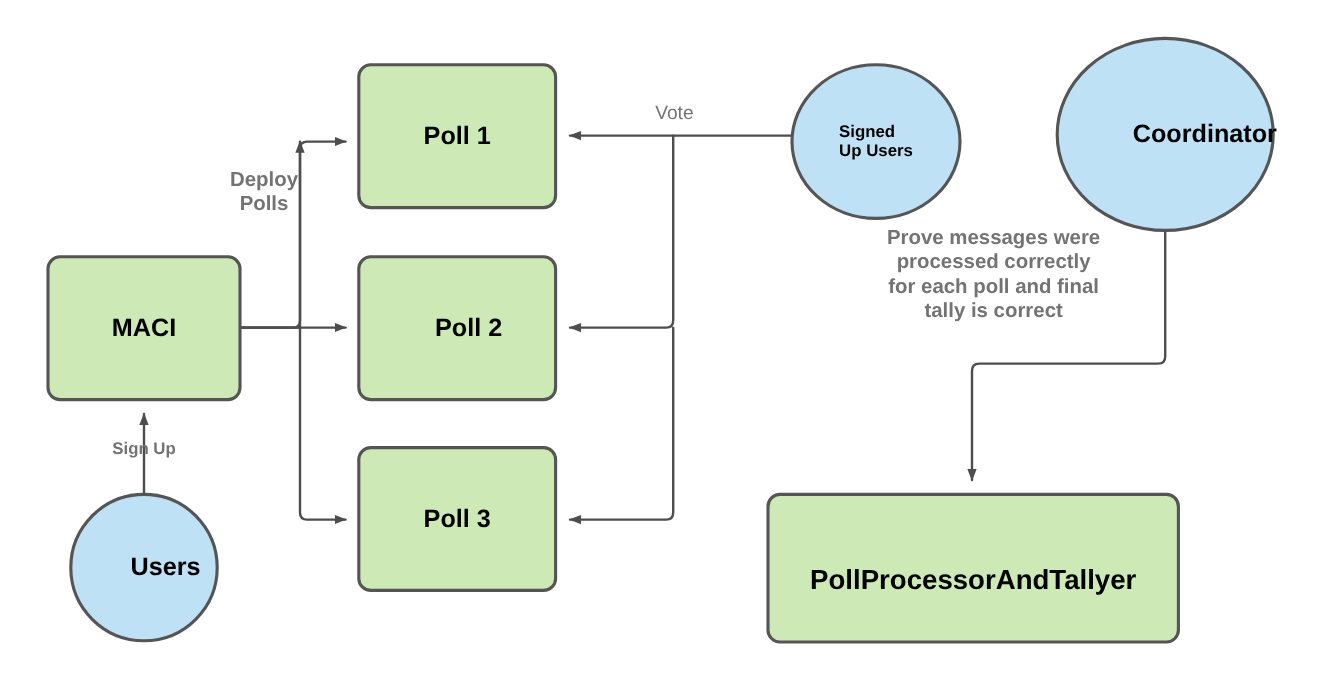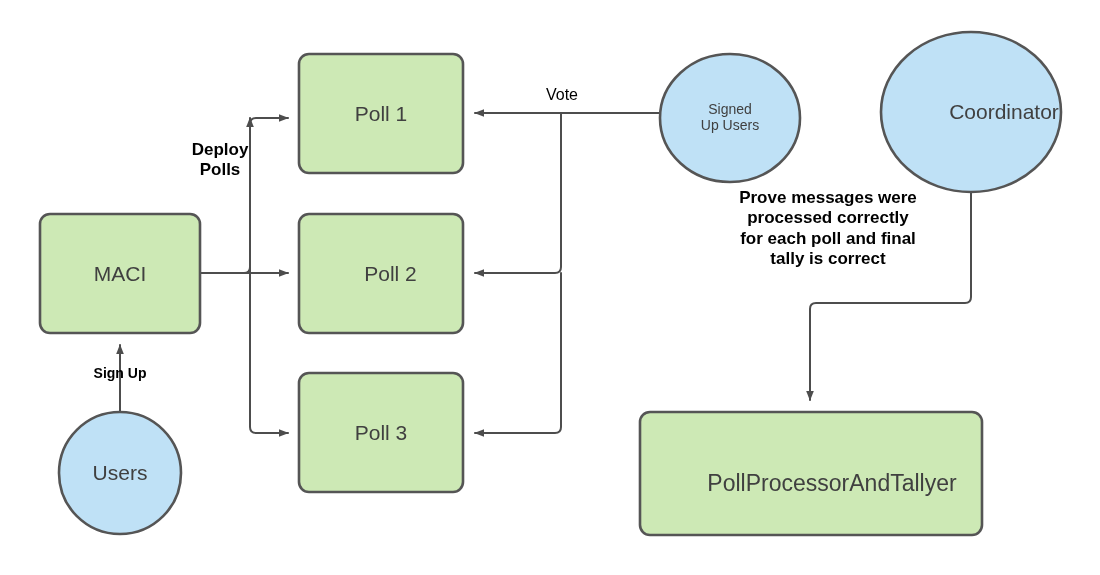--- a/index.html
+++ b/index.html
@@ -39,31 +39,31 @@
   .node-ellipse {
     fill: #bfe1f6;
     stroke: #555555;
     stroke-width: 2.6;
   }
   .node-label {
     position: absolute;
     display: flex;
     align-items: center;
     justify-content: center;
-    text-align: center;
-    color: #404040;
-    font-weight: normal;
+    text-align: left;
+    color: #000000;
+    font-weight: bold;
     line-height: 1.12;
     pointer-events: none;
     white-space: pre-line;
   }
   .edge-label {
     position: absolute;
     text-align: center;
-    color: #000000;
+    color: #737373;
     font-weight: bold;
     line-height: 1.2;
     white-space: pre-line;
     pointer-events: none;
   }
   .lbl-poll   { font-size: 21px; }
   .lbl-maci   { font-size: 21px; }
   .lbl-users  { font-size: 21px; }
   .lbl-signed { font-size: 14px; }
   .lbl-coord  { font-size: 21px; }
@@ -110,28 +110,28 @@
   </svg>
 
   <div class="node-label lbl-poll" style="left:299px; top:54px; width:164px; height:119px;">Poll 1</div>
 
   <div class="node-label lbl-poll" style="left:299px; top:214px; width:183px; height:119px;">Poll 2</div>
 
   <div class="node-label lbl-poll" style="left:299px; top:373px; width:164px; height:119px;">Poll 3</div>
 
   <div class="node-label lbl-maci" style="left:40px; top:214px; width:160px; height:119px;">MACI</div>
 
-  <div class="node-label lbl-users" style="left:59px; top:412px; width:122px; height:122px;">Users</div>
+  <div class="node-label lbl-users" style="left:77px; top:412px; width:122px; height:122px;">Users</div>
 
   <div class="node-label lbl-signed" style="left:660px; top:54px; width:140px; height:128px;">Signed
 Up Users</div>
 
   <div class="node-label lbl-coord" style="left:914px; top:32px; width:180px; height:160px;">Coordinator</div>
 
-  <div class="node-label lbl-ppt" style="left:640px; top:412px; width:342px; height:144px;padding-left:21px;">PollProcessorAndTallyer</div>
+  <div class="node-label lbl-ppt" style="left:640px; top:412px; width:342px; height:144px;">PollProcessorAndTallyer</div>
 
   <div class="edge-label lbl-deploy" style="left:150px; top:140px; width:140px;">Deploy
 Polls</div>
 
   <div class="edge-label lbl-signup" style="left:55px; top:365px; width:130px;">Sign Up</div>
 
   <div class="edge-label lbl-vote" style="left:507px; top:85px; width:110px;">Vote</div>
 
   <div class="edge-label lbl-prove" style="left:703px; top:188px; width:250px;">Prove messages were
 processed correctly

